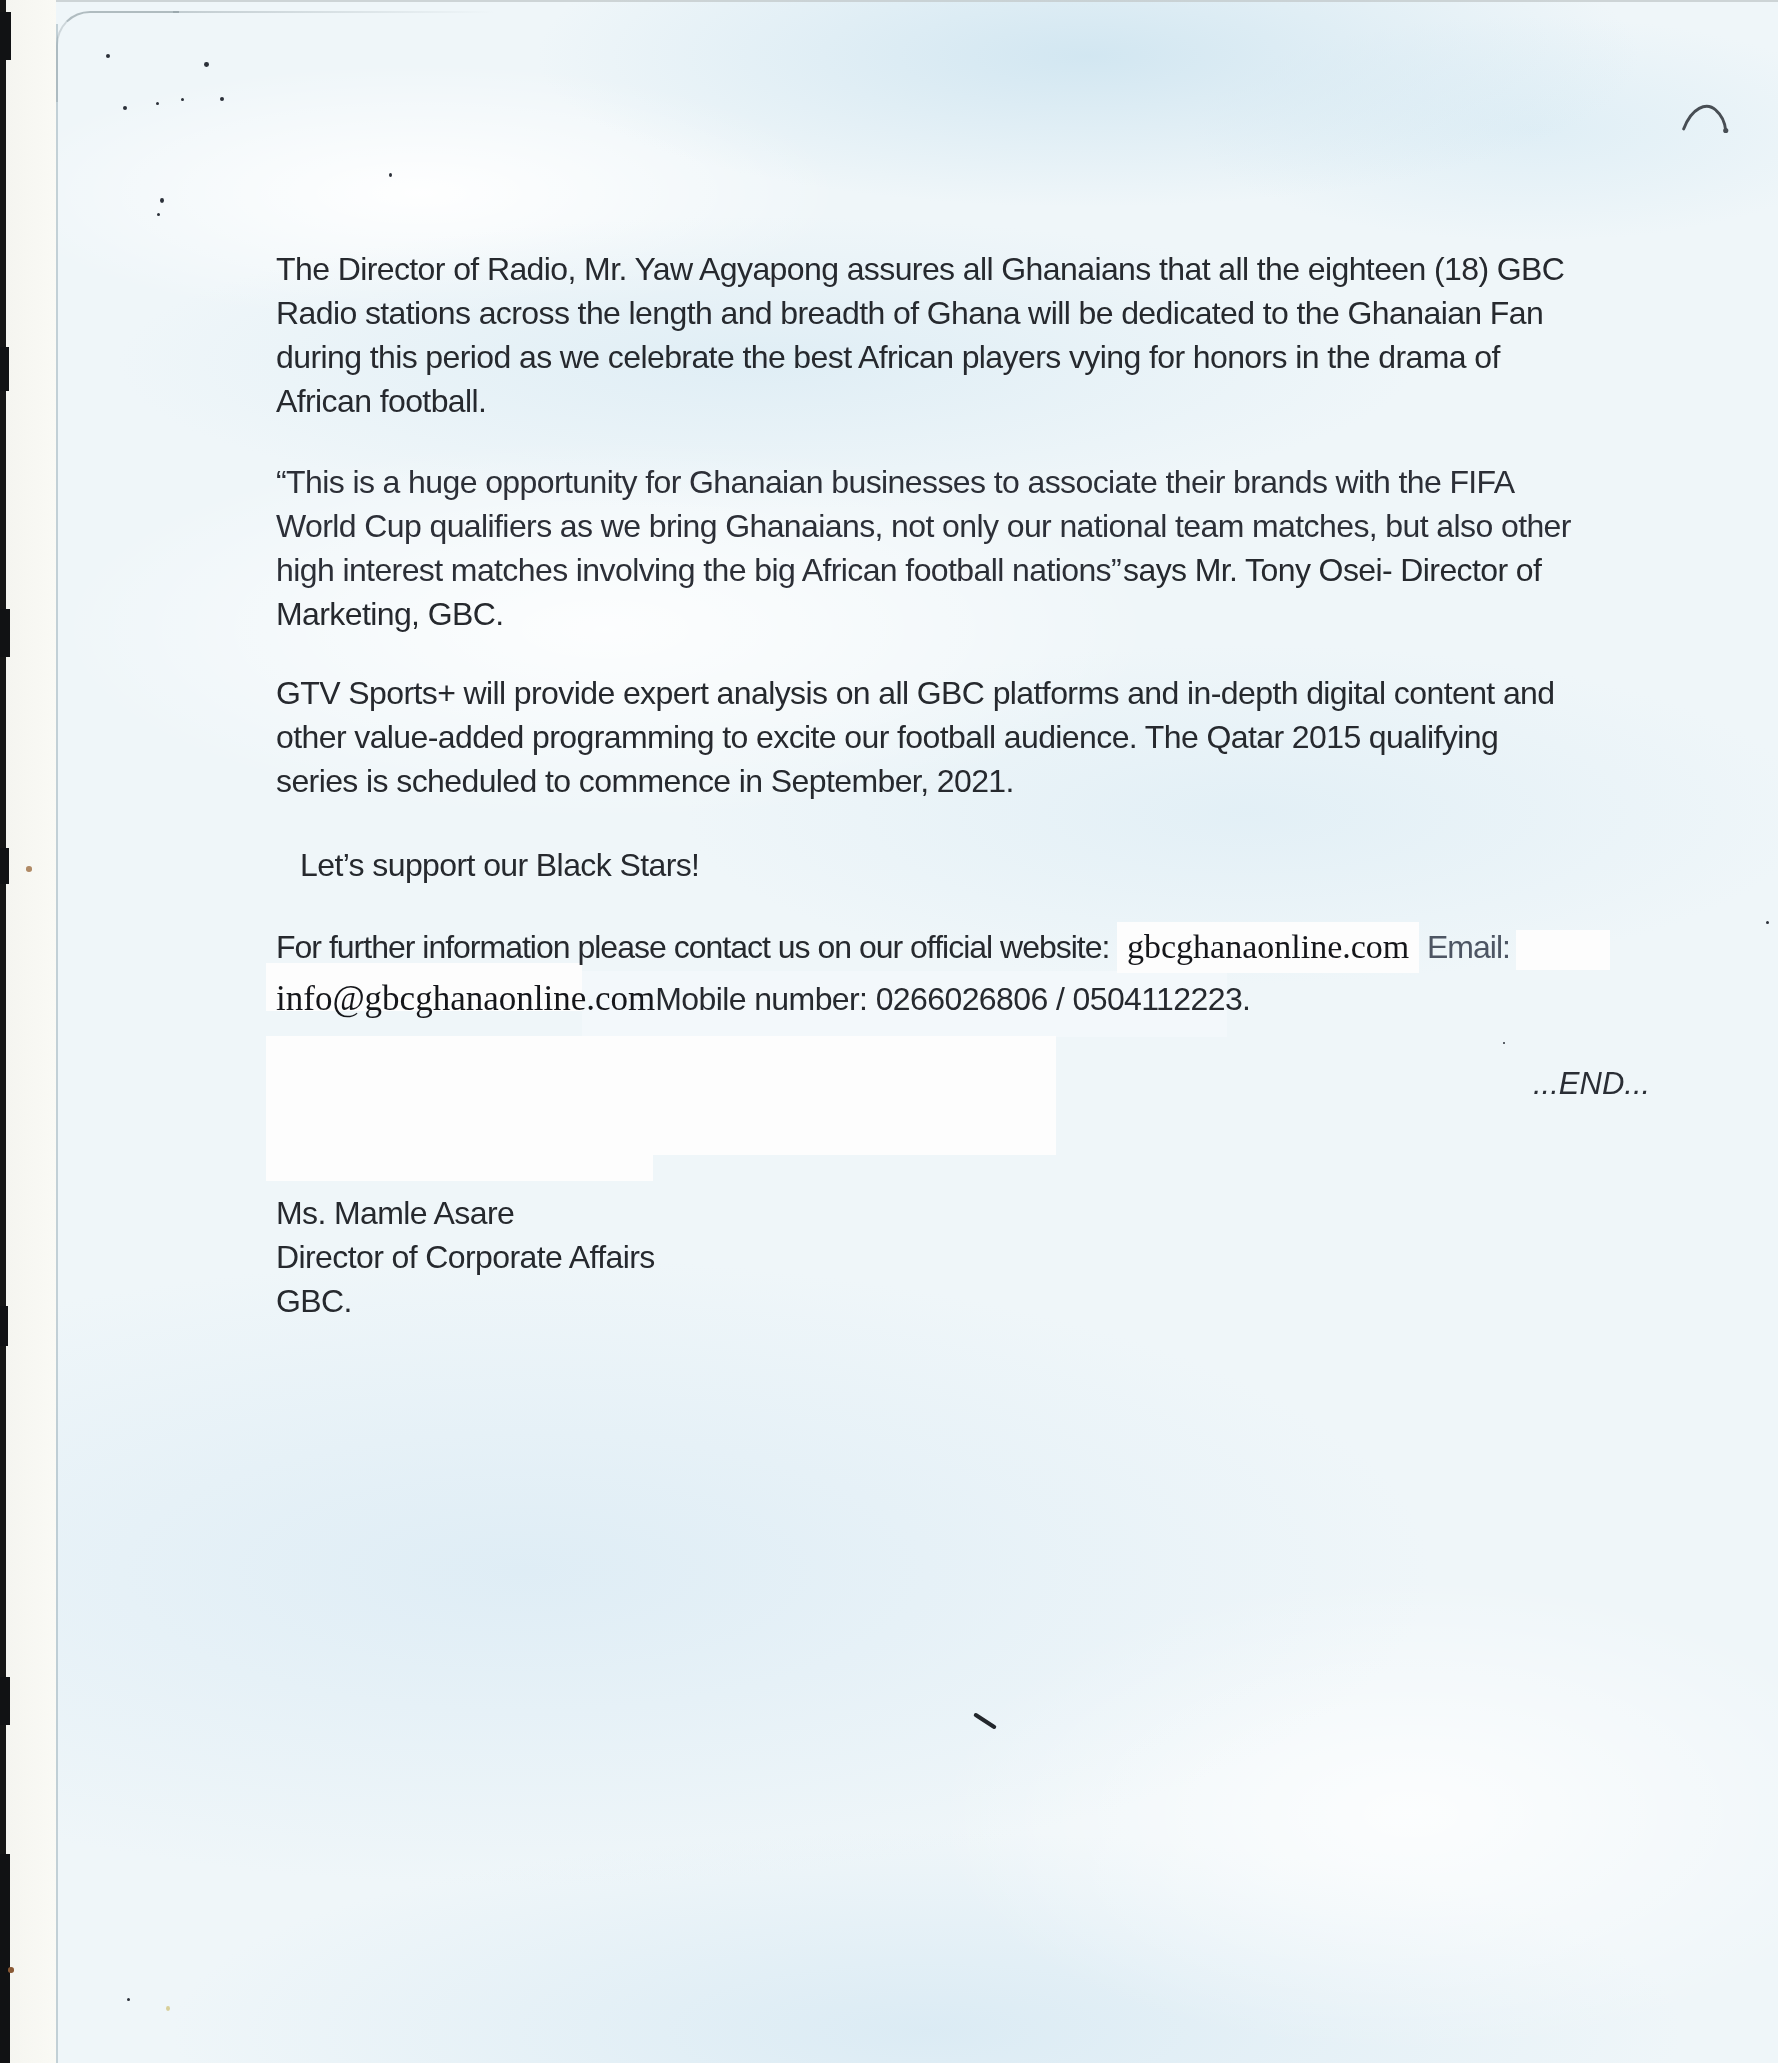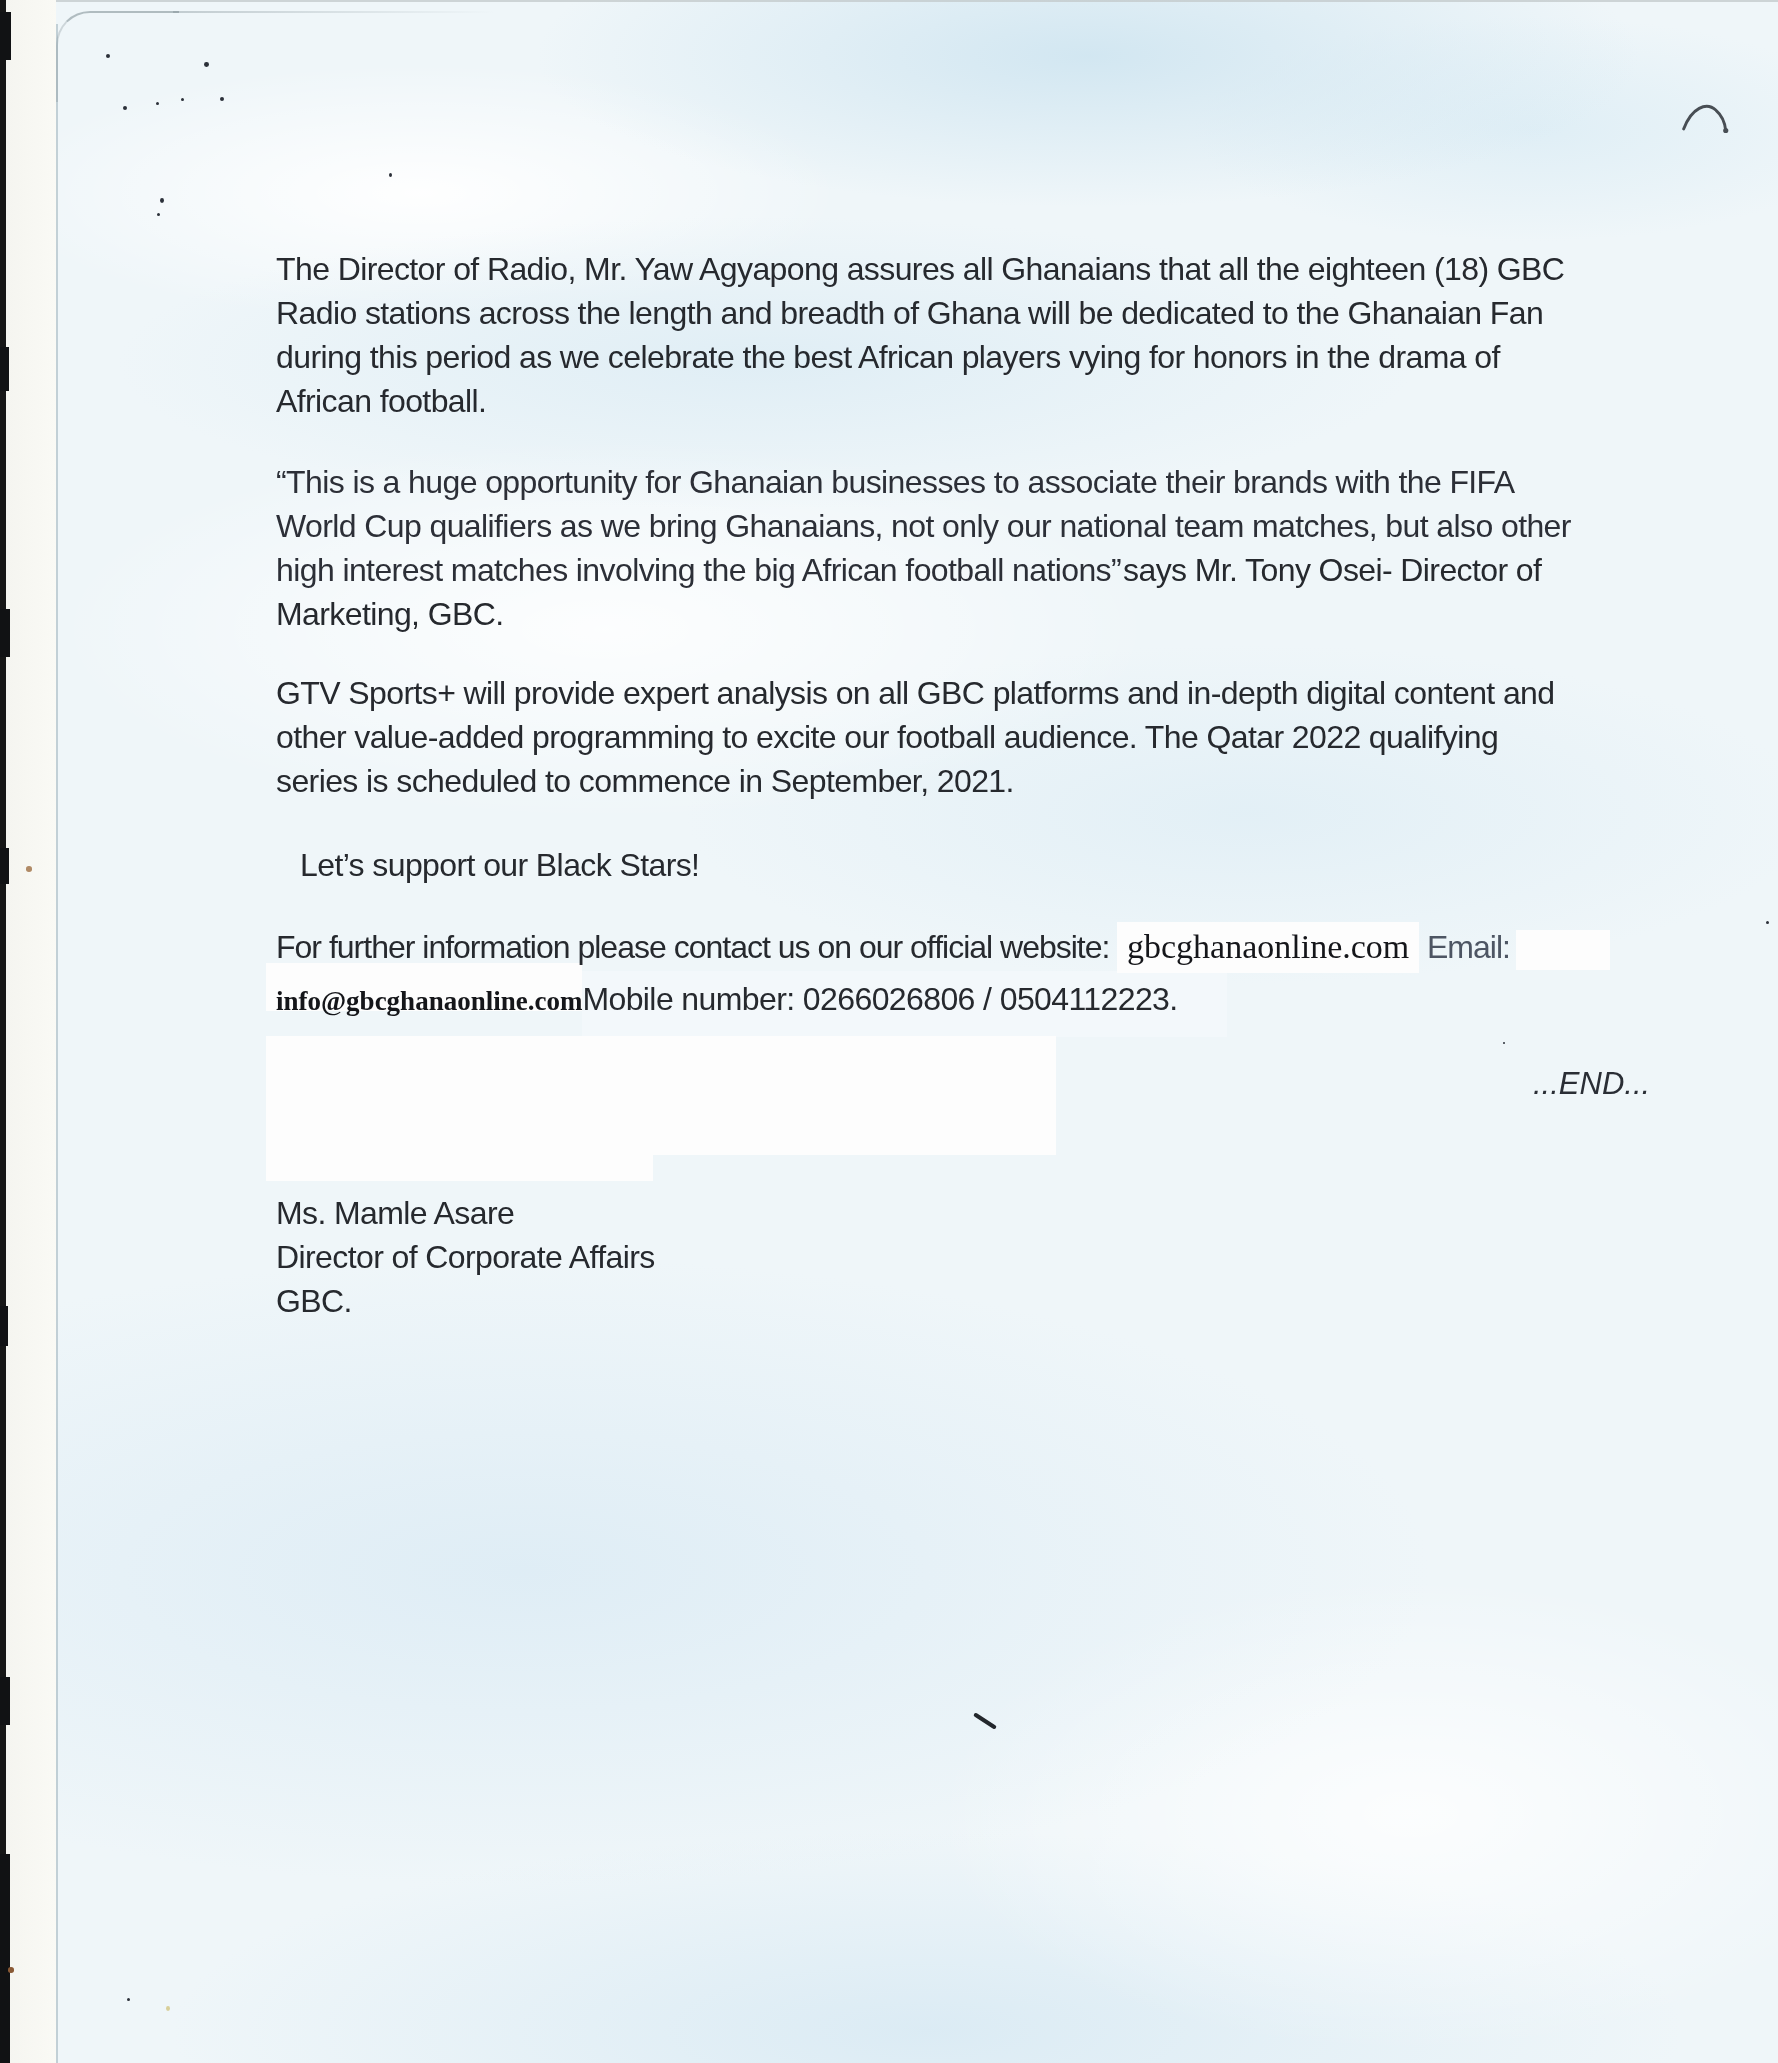--- a/index.html
+++ b/index.html
@@ -56,22 +56,22 @@
   .italic { color:#2c2f37; }
   .reg-after-italic { font-style:normal; margin-left:2px; color:#26292e; }
   .contact-l1 { letter-spacing:-1px; }
   .serif-patch {
     font-family:"Liberation Serif", serif; font-size:34px; letter-spacing:0;
     color:#15161a; background:#fdfdfd; padding:6.4px 9.7px 8px 9.7px;
   }
   .email-label { margin-left:8px; color:#4d5563;text-align:center; }
   .inline-redact { display:inline-block; width:94px; height:40px; background:#fdfdfd;
                    vertical-align:middle; margin-left:6.4px; }
-  .serif-email { font-family:"Liberation Serif", serif; font-size:27px; letter-spacing:0;
-                 color:#15161a;font-weight:bold; }
+  .serif-email { font-family:"Liberation Serif", serif; font-size:35px; letter-spacing:0;
+                 color:#15161a; }
   .mobile-text { }
   .end-line { font-style:italic; font-size:31px; color:#2a2e35; letter-spacing:0; }
 </style>
 </head>
 <body>
 
 <div class="page">
 
   <div class="edge-white"></div>
   <div class="edge-black"></div>
@@ -125,21 +125,21 @@
     <div class="tline italic">“This is a huge opportunity for Ghanaian businesses to associate their brands with the FIFA</div>
     <div class="tline italic">World Cup qualifiers as we bring Ghanaians, not only our national team matches, but also other</div>
     <div class="tline">
       <span class="italic">high interest matches involving the big African football nations”</span><span class="reg-after-italic">says Mr. Tony Osei- Director of</span>
     </div>
     <div class="tline">Marketing, GBC.</div>
   </div>
 
   <div class="block" style="top:671px;">
     <div class="tline">GTV Sports+ will provide expert analysis on all GBC platforms and in-depth digital content and</div>
-    <div class="tline">other value-added programming to excite our football audience. The Qatar 2022 qualifying</div>
+    <div class="tline">other value-added programming to excite our football audience. The Qatar 2015 qualifying</div>
     <div class="tline">series is scheduled to commence in September, 2021.</div>
   </div>
 
   <div class="block" style="top:843px;margin-left:24px;">
     <div class="tline">Let’s support our Black Stars!</div>
   </div>
 
   <div class="block" style="top:925px;">
     <div class="tline contact-l1">
       <span>For further information please contact us on our official website: </span><span class="serif-patch">gbcghanaonline.com</span><span class="email-label">Email:</span><span class="inline-redact"></span>

